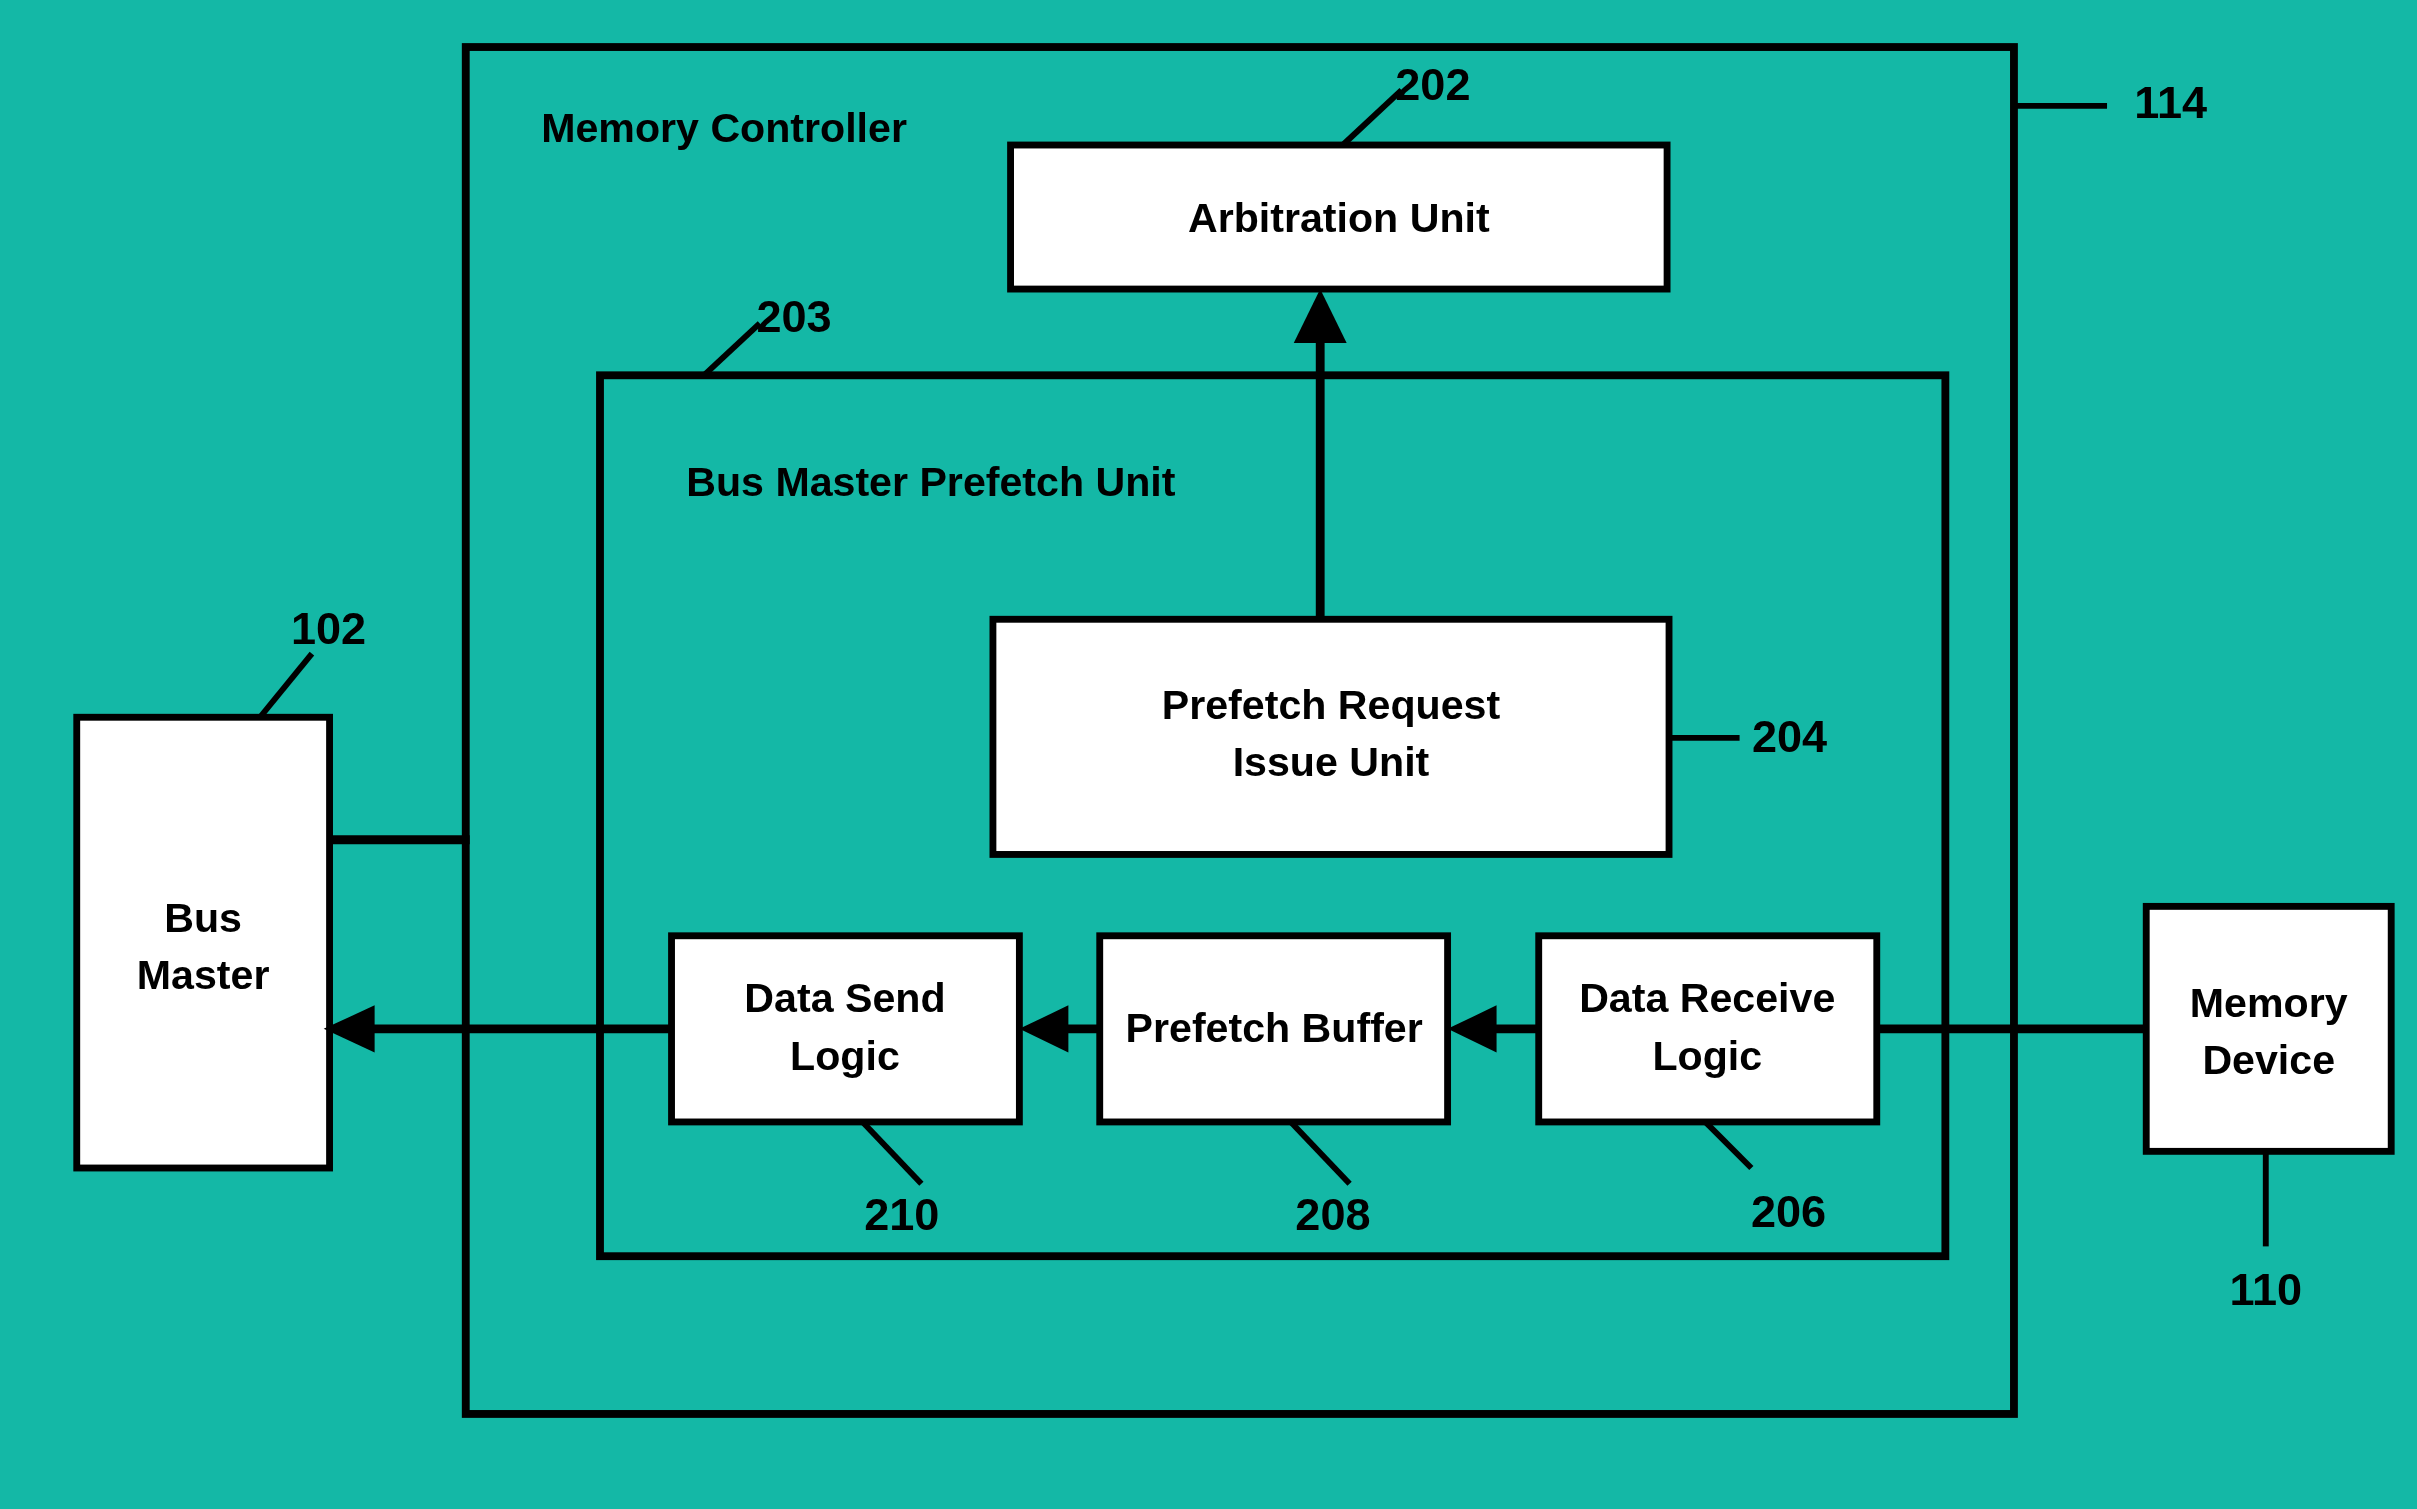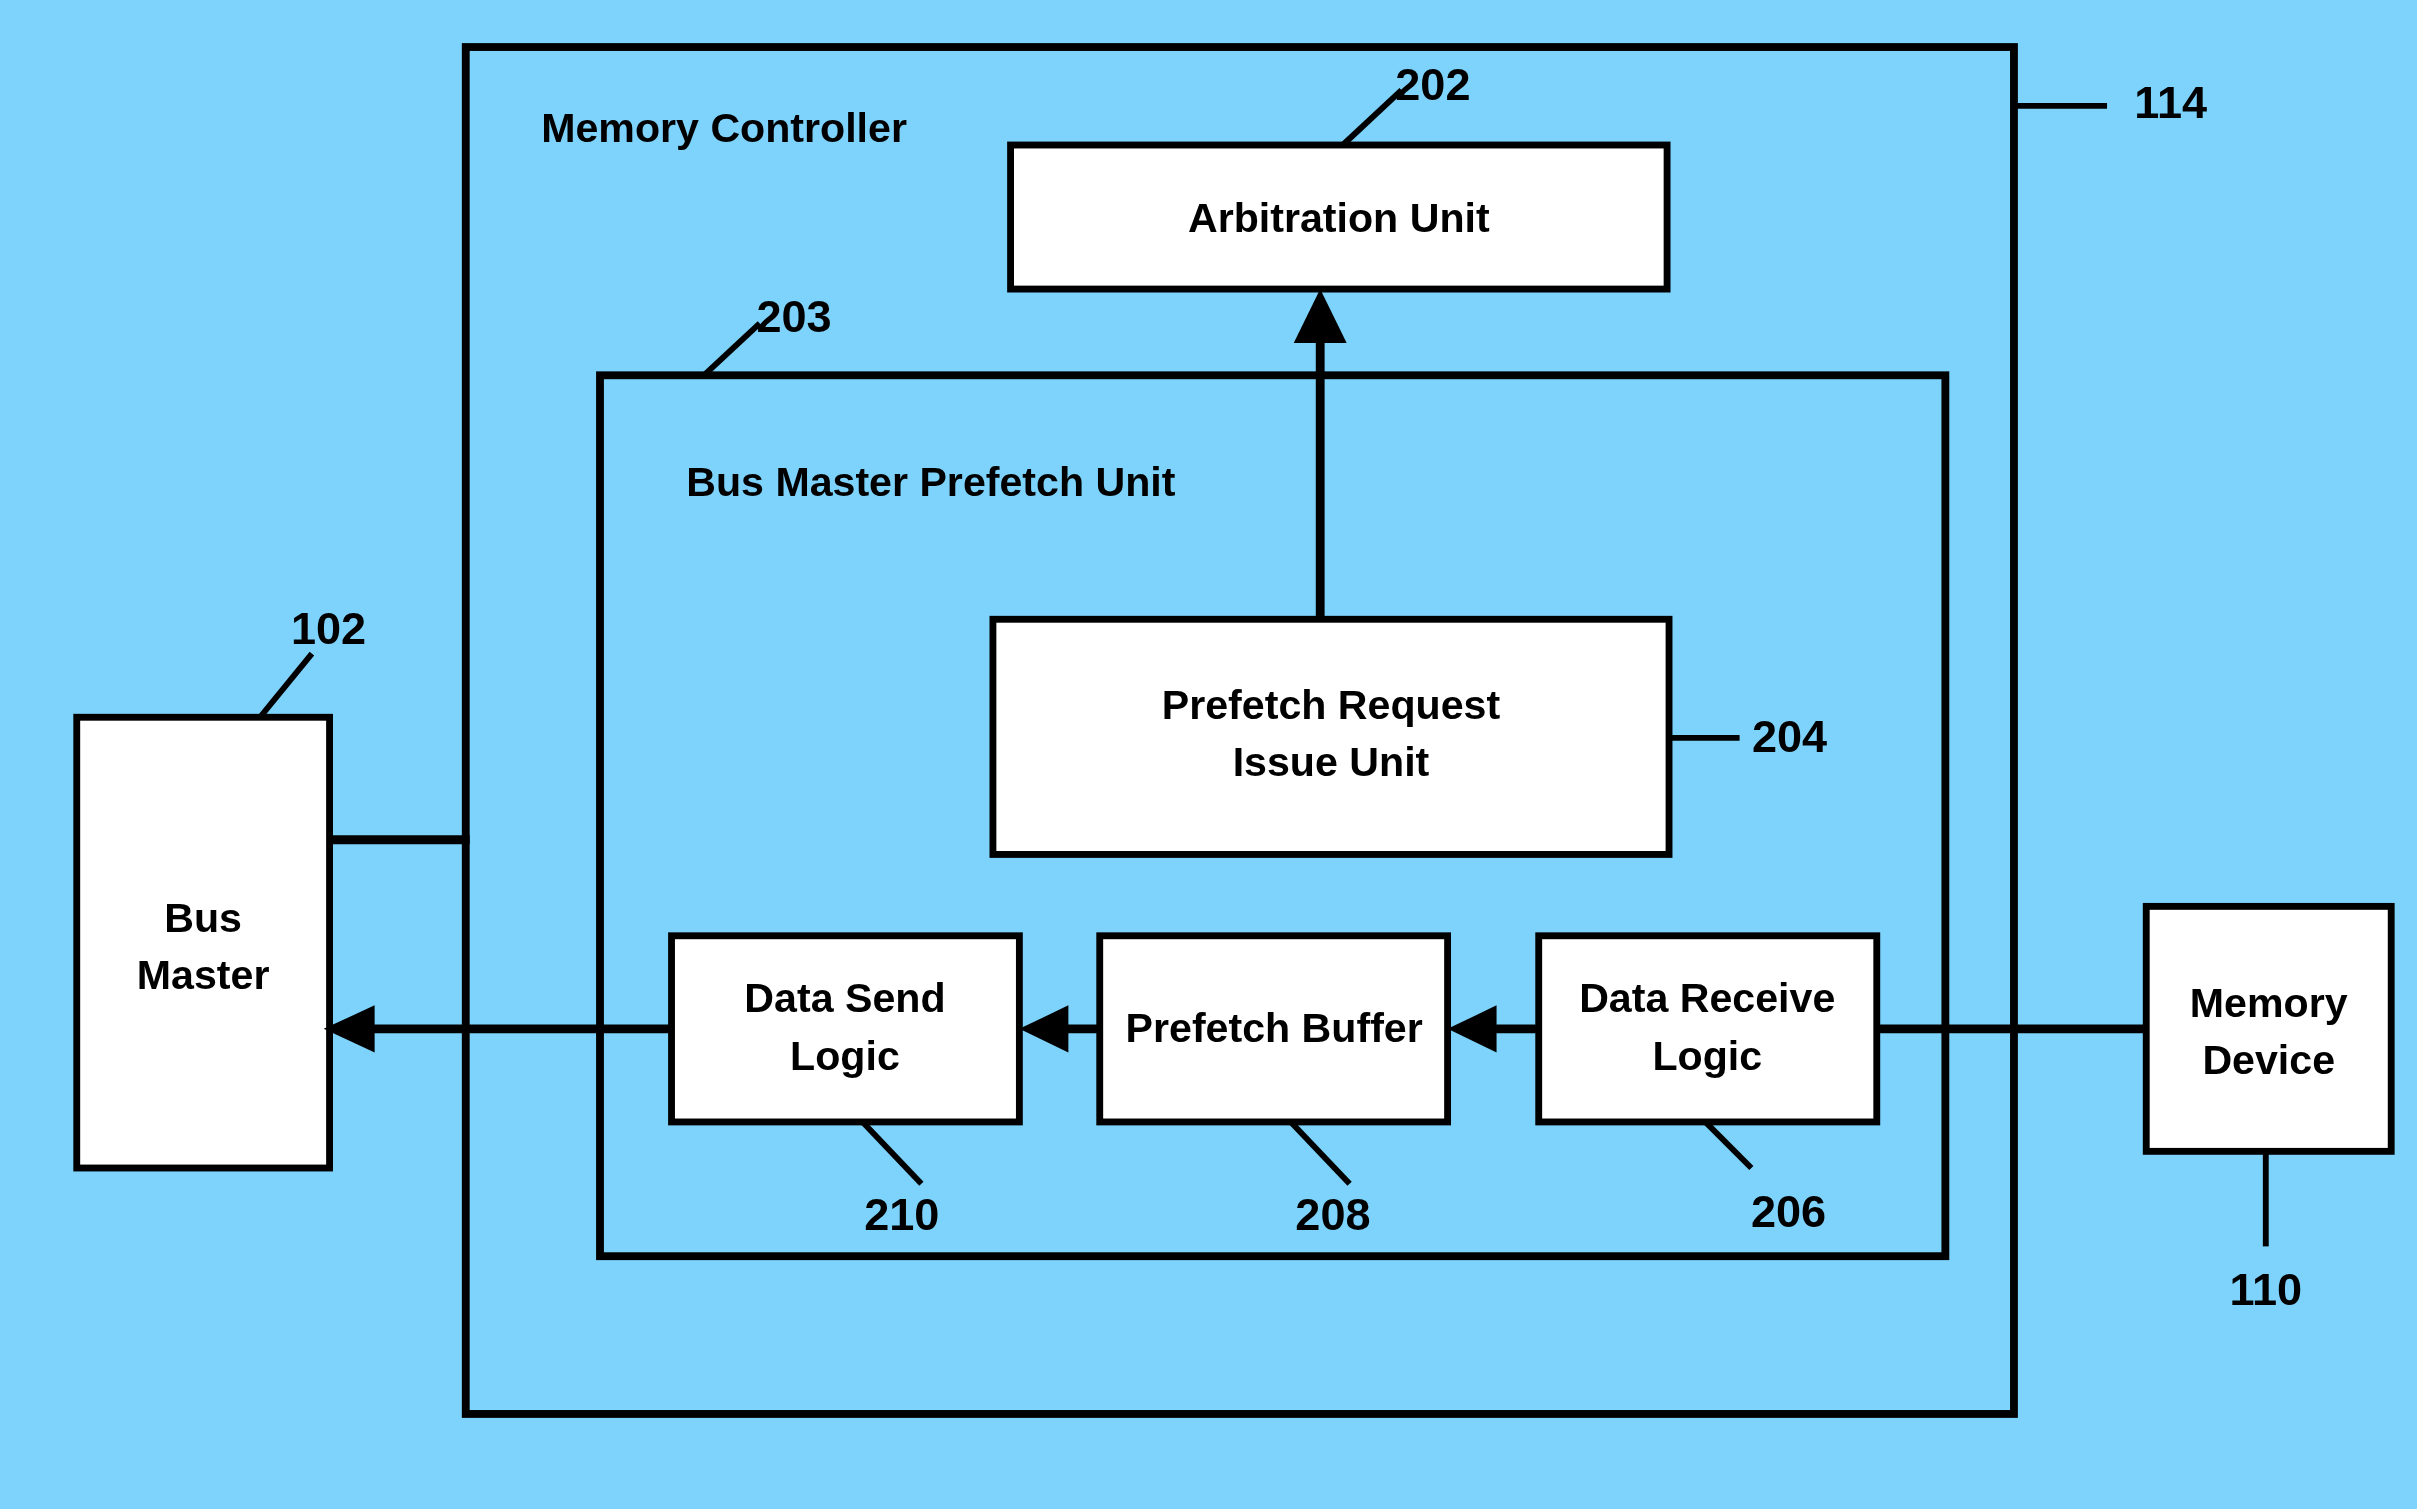--- a/index.html
+++ b/index.html
@@ -7,21 +7,21 @@
     padding: 0;
     background: #ffffff;
   }
   body {
     font-family: "Liberation Sans", sans-serif;
   }
   #canvas {
     position: relative;
     width: 2417px;
     height: 1509px;
-    background: #7dd3fc;
+    background: #14b8a6;
     overflow: hidden;
   }
   svg#diagram {
     position: absolute;
     left: 0;
     top: 0;
     width: 2417px;
     height: 1509px;
   }
   .box-rect {

